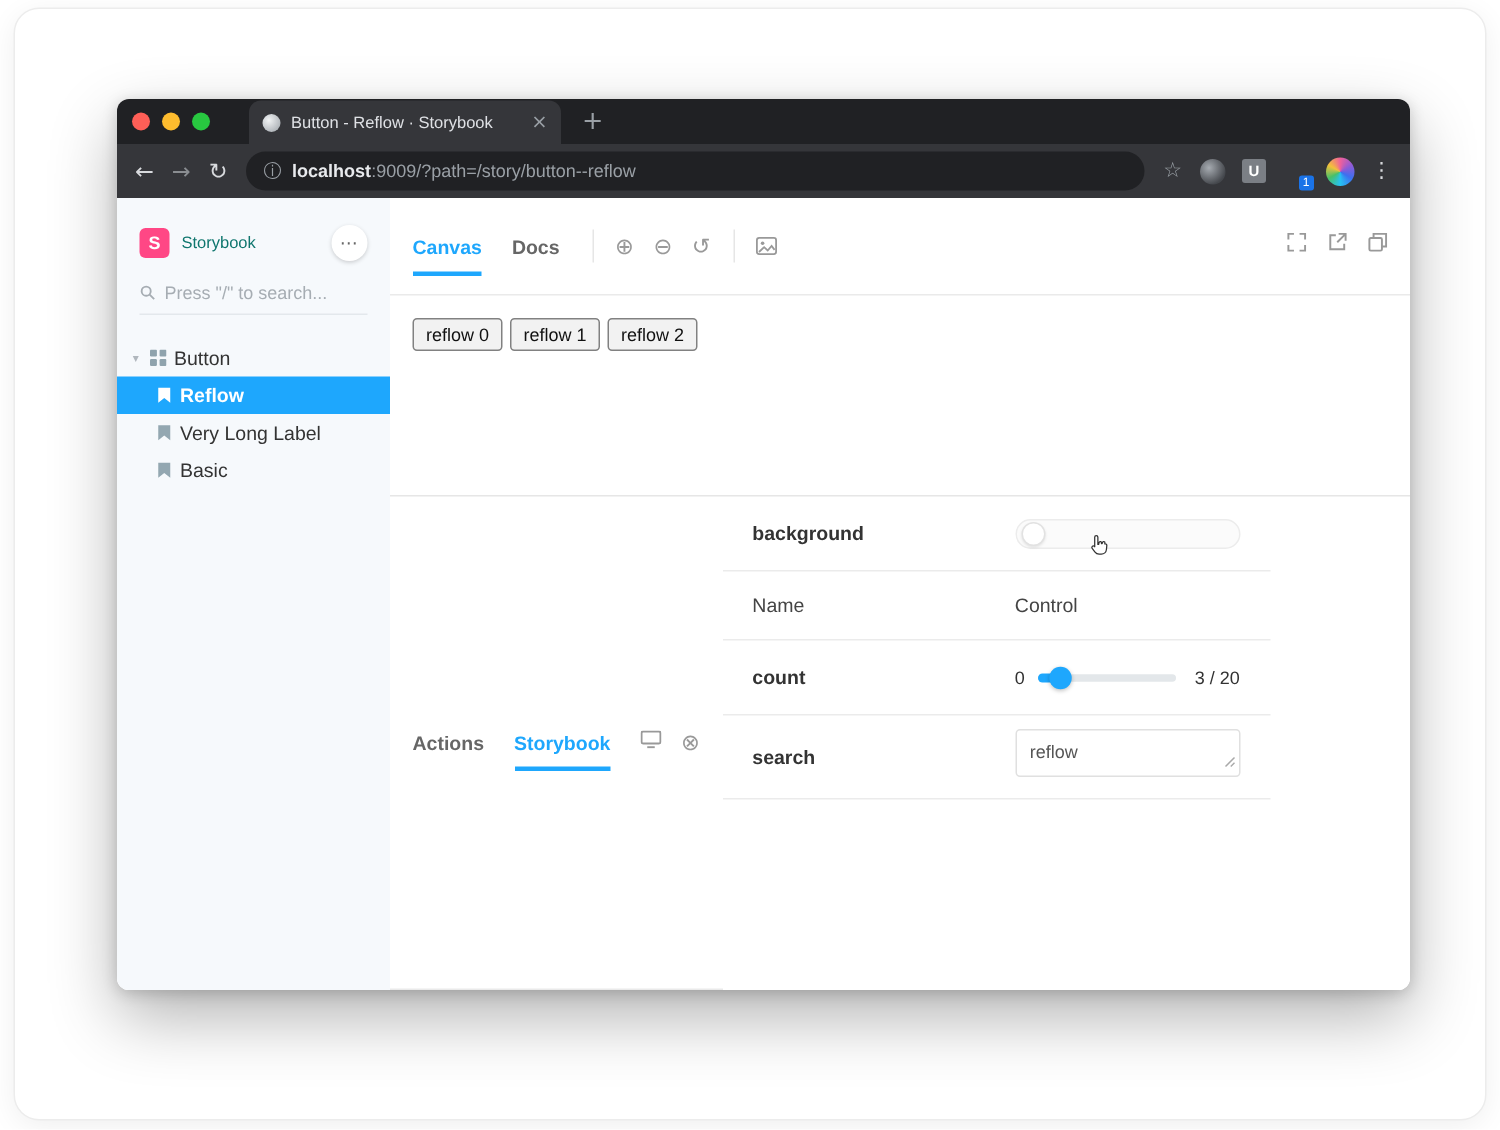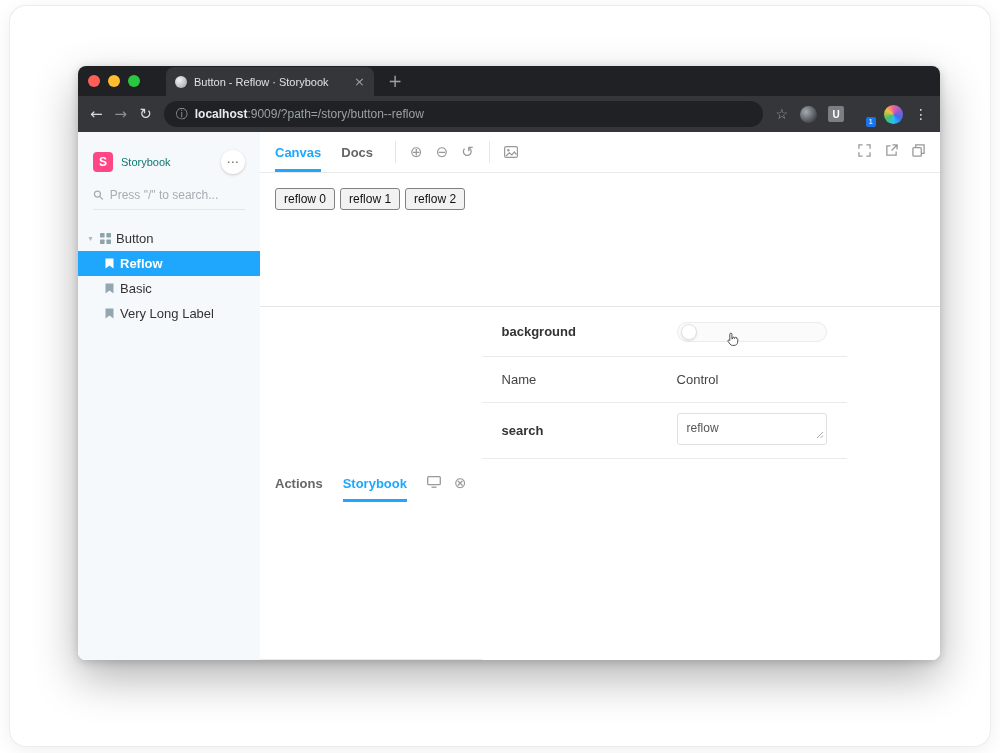--- a/index.html
+++ b/index.html
@@ -68,21 +68,21 @@
   .search input::placeholder { color: #a6adb3; }
   .tree-group { display: flex; align-items: center; gap: 5px; padding: 5px 8px; font-size: 13px; color: #333; }
   .caret { color: #b0b7bd; font-size: 8px; width: 9px; text-align: center; }
   .tree-icon { color: #8fa3ad; display: flex; align-items: center; }
   .story { display: flex; align-items: center; gap: 6px; padding: 5px 8px 5px 27px; font-size: 13px; color: #333; }
   .story .tree-icon { color: #93a7b1; }
   .story.selected { background: var(--accent, #1ea7fd); color: #fff; font-weight: bold; }
   .story.selected .tree-icon { color: #fff; }
 
   .main { flex: 1; display: flex; flex-direction: column; min-width: 0; background: #fff; }
-  .toolbar { flex: 0 0 40px; display: flex; align-items: center; padding: 0 15px; border-bottom: 1px solid #eaeaea; }
+  .toolbar { flex: 0 0 40px; display: flex; align-items: center; padding: 12px 15px; border-bottom: 1px solid #eaeaea; }
   .ttab { height: 40px; display: flex; align-items: center; margin-right: 20px; font-size: 13px; font-weight: bold; color: #666; }
   .ttab.active { color: var(--accent, #1ea7fd); box-shadow: inset 0 -3px 0 var(--accent, #1ea7fd); }
   .vsep { width: 1px; height: 22px; background: #e6e6e6; margin: 0 14px 0 2px; }
   .tool-ic { color: #999; font-size: 15px; margin-right: 13px; display: flex; align-items: center; }
   .tool-right { margin-left: auto; display: flex; align-items: center; gap: 14px; color: #999; }
 
   .preview { flex: 0 0 133px; padding: 15px; display: flex; align-items: flex-start; gap: 5px; }
   .sb-btn { font-size: 12px; color: #111; background: #f2f2f2; border: 1px solid #818181; border-radius: 3px;
             padding: 3px 8px; font-family: inherit; }
 
@@ -200,29 +200,29 @@
               </svg>
           </span>
           <span>Reflow</span>
         </div>
         <div class="story">
           <span class="tree-icon">
             <svg width="9" height="11" viewBox="0 0 9 11" fill="currentColor">
                 <path d="M0.5 0.5h8v10L4.5 7.4 0.5 10.5z"></path>
               </svg>
           </span>
-          <span>Basic</span>
+          <span>Very Long Label</span>
         </div>
         <div class="story">
           <span class="tree-icon">
             <svg width="9" height="11" viewBox="0 0 9 11" fill="currentColor">
                 <path d="M0.5 0.5h8v10L4.5 7.4 0.5 10.5z"></path>
               </svg>
           </span>
-          <span>Very Long Label</span>
+          <span>Basic</span>
         </div>
       </div>
     </div>
 
     <div class="main">
 
       <div class="toolbar">
         <span class="ttab active">Canvas</span>
         <span class="ttab">Docs</span>
         <span class="vsep"></span>
@@ -291,20 +291,34 @@
                 </svg>
               </span>
             </span>
           </div>
 
           <div class="trow header">
             <span class="cell-name">Name</span>
             <span class="cell-control-label">Control</span>
           </div>
 
+          <div class="trow row-count">
+            <span class="cell-name">count</span>
+            <span class="cell-control">
+              <span class="slider">
+                <span class="smin">0</span>
+                <span class="strack">
+                  <span class="rail"></span>
+                  <span class="fill" style="width: 16%;"></span>
+                  <span class="thumb" style="left: 16%;"></span>
+                </span>
+                <span class="sval">3 / 20</span>
+              </span>
+            </span>
+          </div>
 
           <div class="trow row-label">
             <span class="cell-name">search</span>
             <span class="cell-control">
               <span class="ta-wrap">
                 <textarea class="ctl" style="">reflow</textarea>
                 <span class="grip">
                   <svg width="8" height="8" viewBox="0 0 8 8" stroke="#a9a9a9" stroke-width="1">
                     <line x1="1" y1="7" x2="7" y2="1"></line>
                       <line x1="4.5" y1="7" x2="7" y2="4.5"></line>

